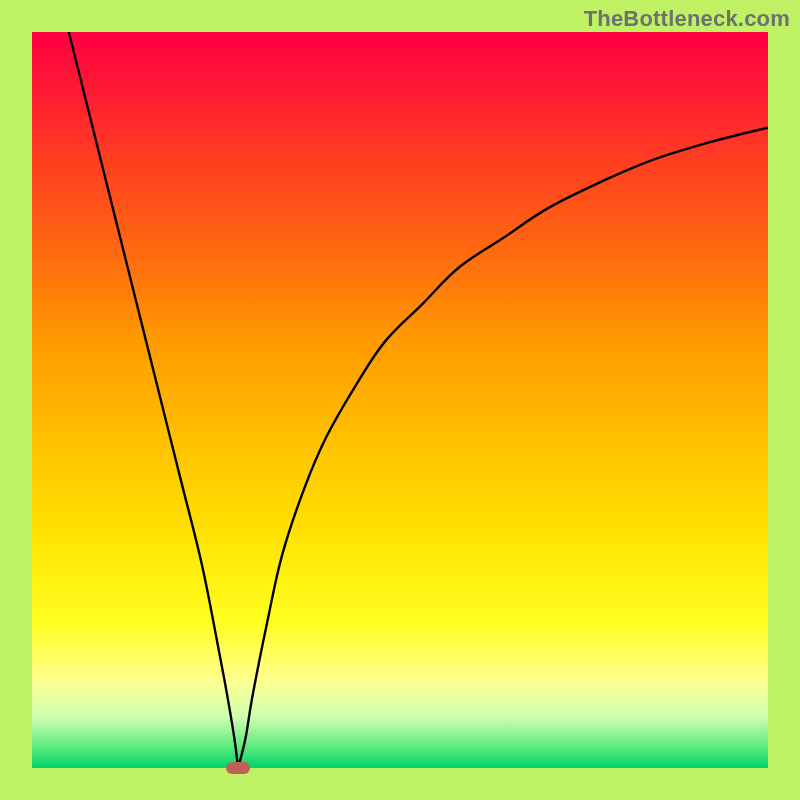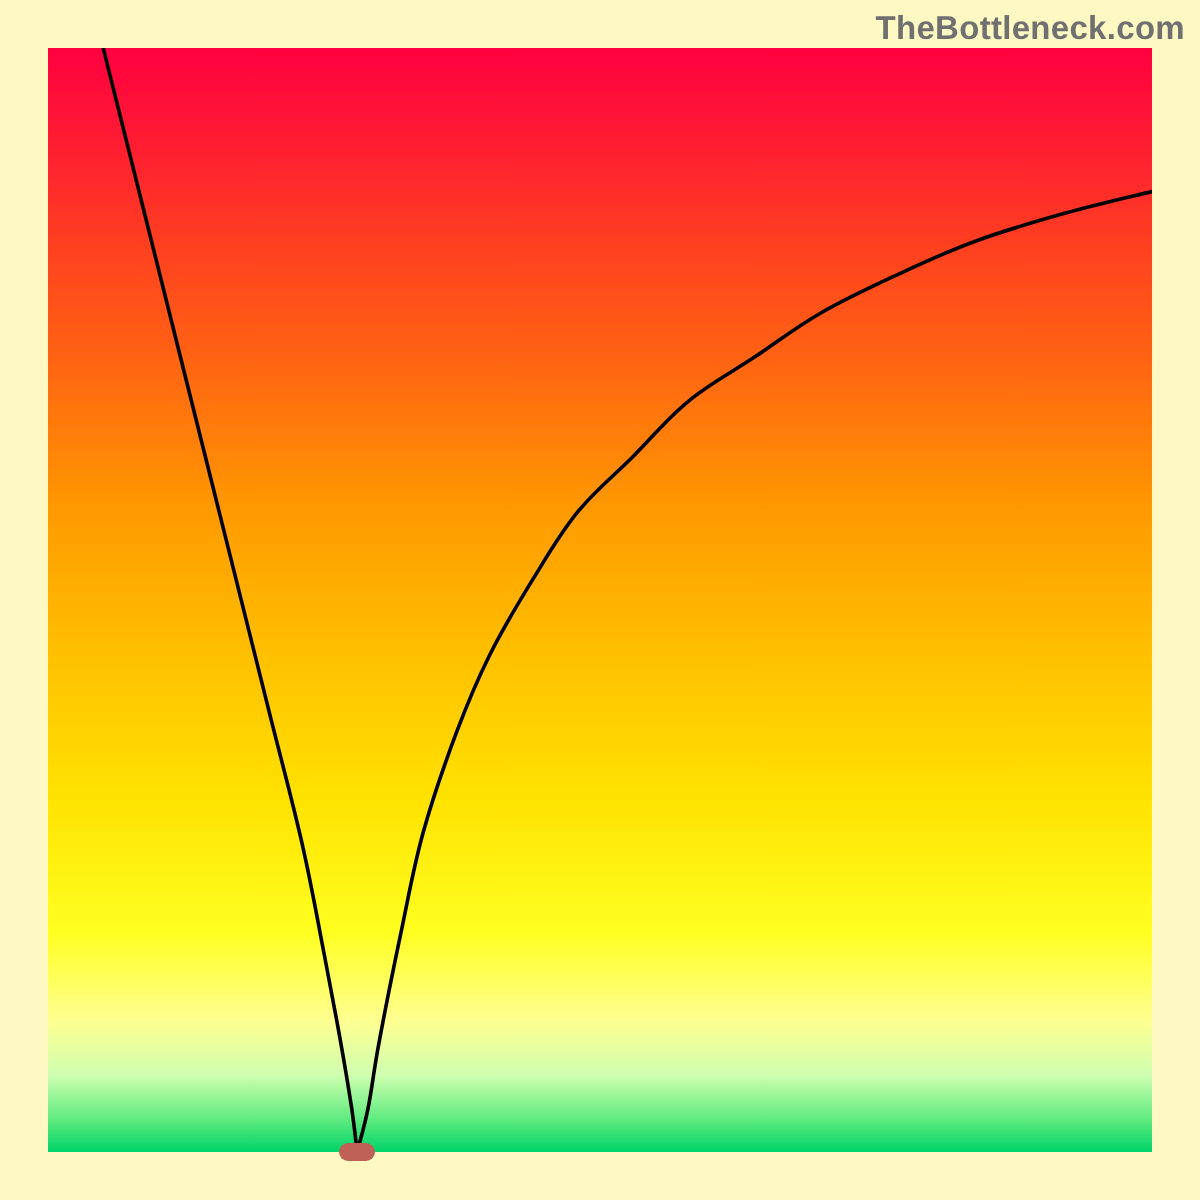--- a/index.html
+++ b/index.html
@@ -8,21 +8,21 @@
     width: 800px;
     height: 800px;
     overflow: hidden;
     background: #000;
     font-family: Arial, Helvetica, sans-serif;
   }
   .frame {
     position: relative;
     width: 800px;
     height: 800px;
-    background: #fef9c3;
+    background: #bef264;
   }
   .plot-area {
     position: absolute;
     left: 32px;
     top: 32px;
     width: 736px;
     height: 736px;
     background: linear-gradient(to bottom,
       #ff0040 0%,
       #ff1a33 8%,

